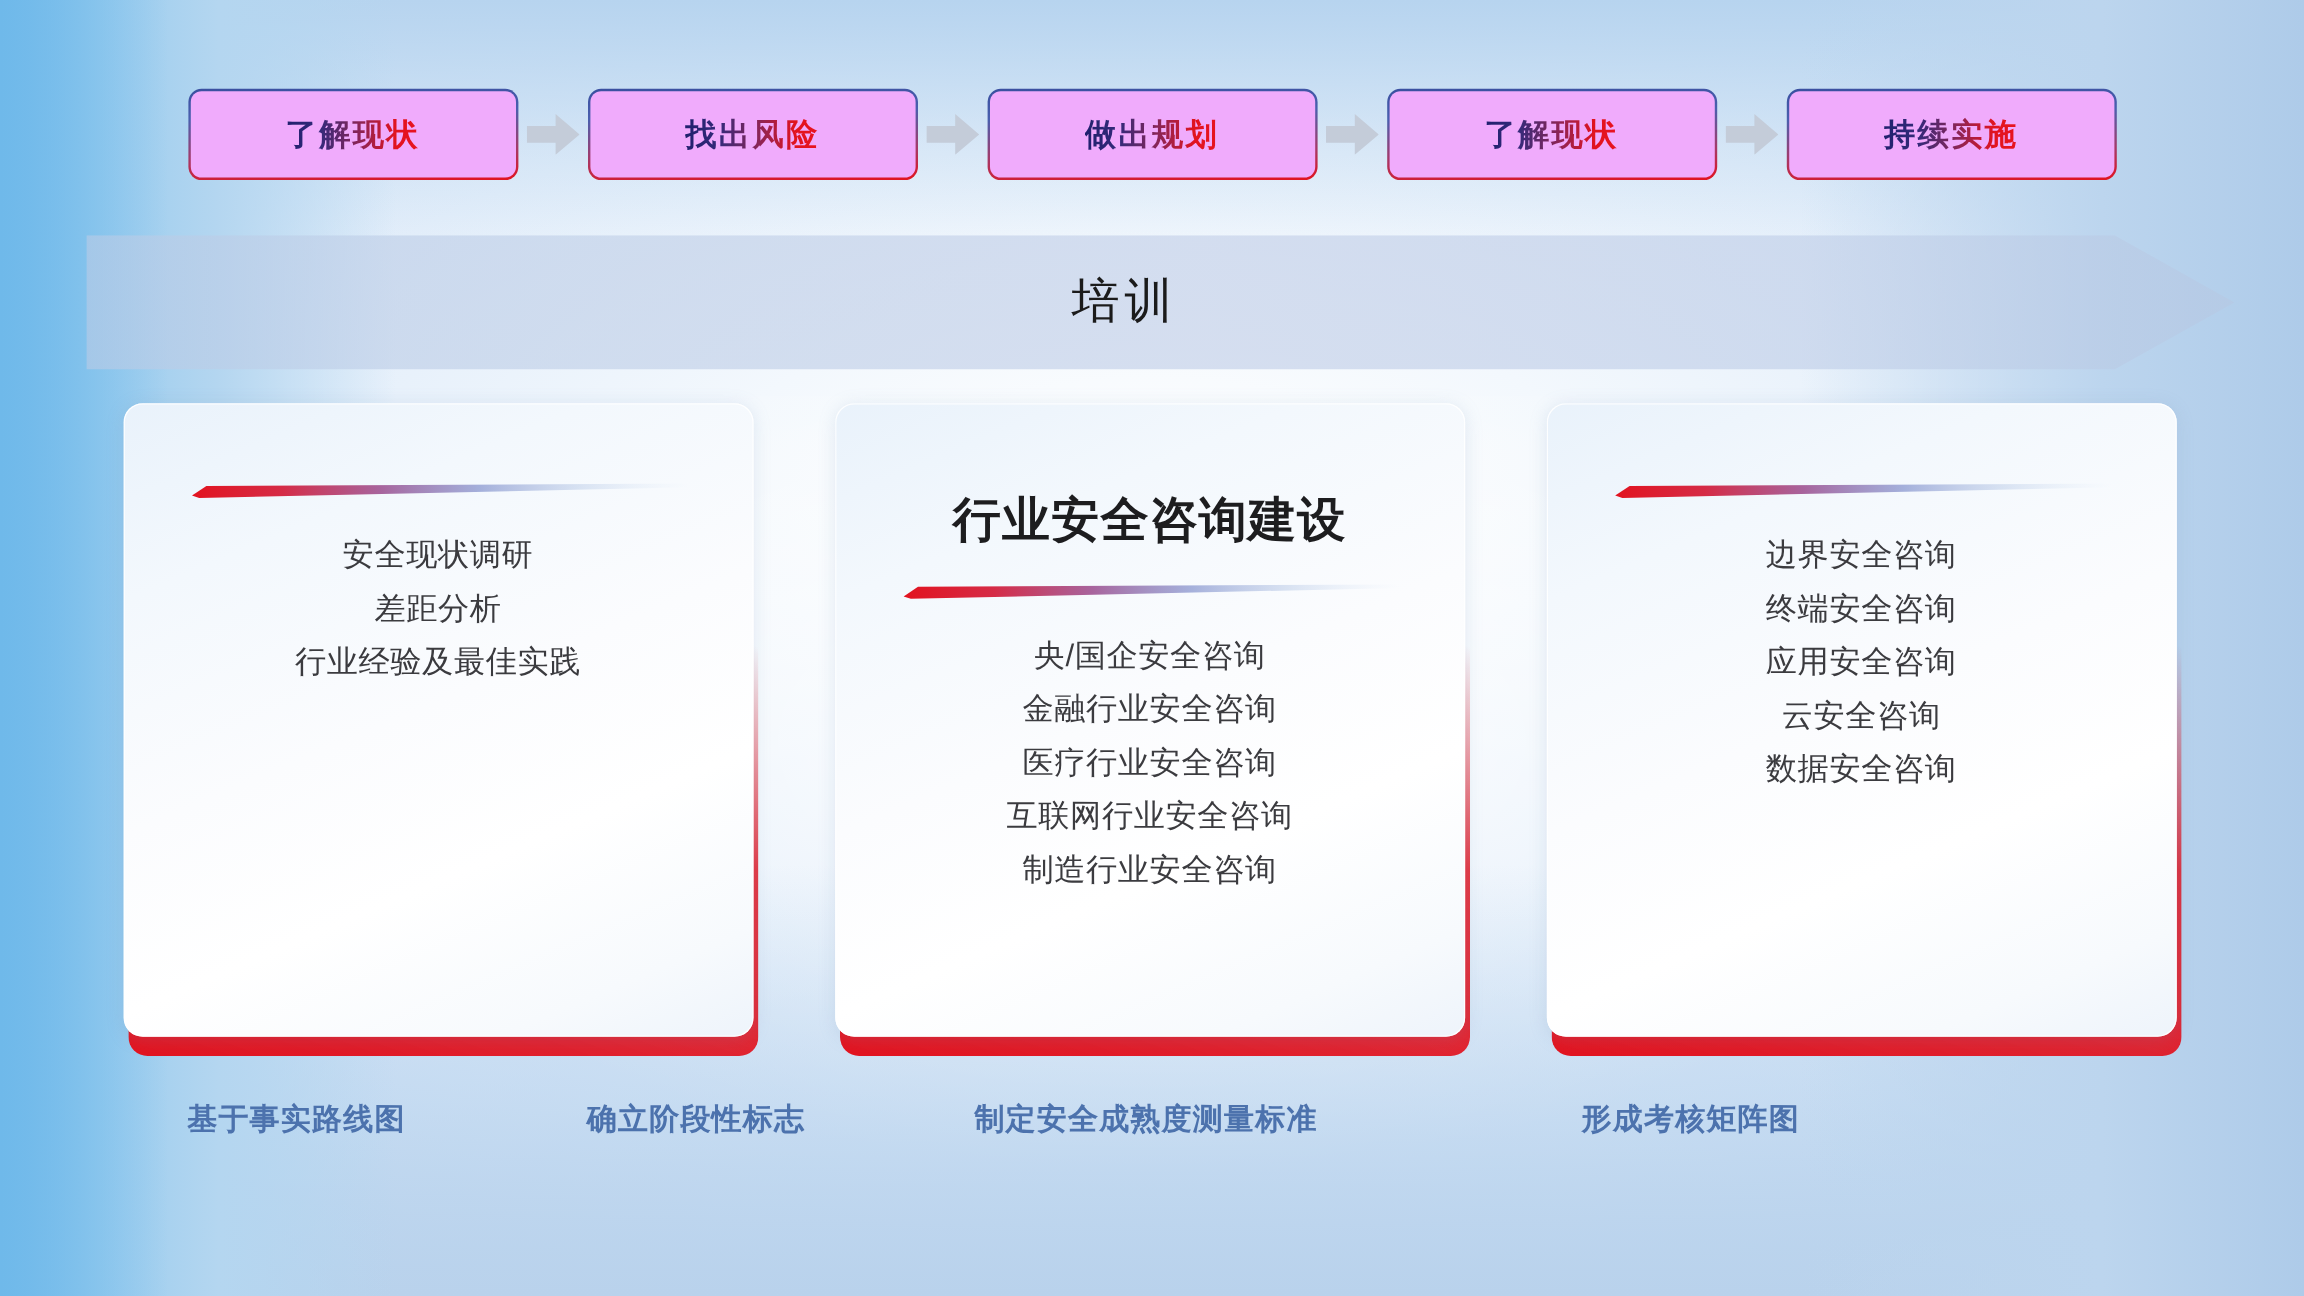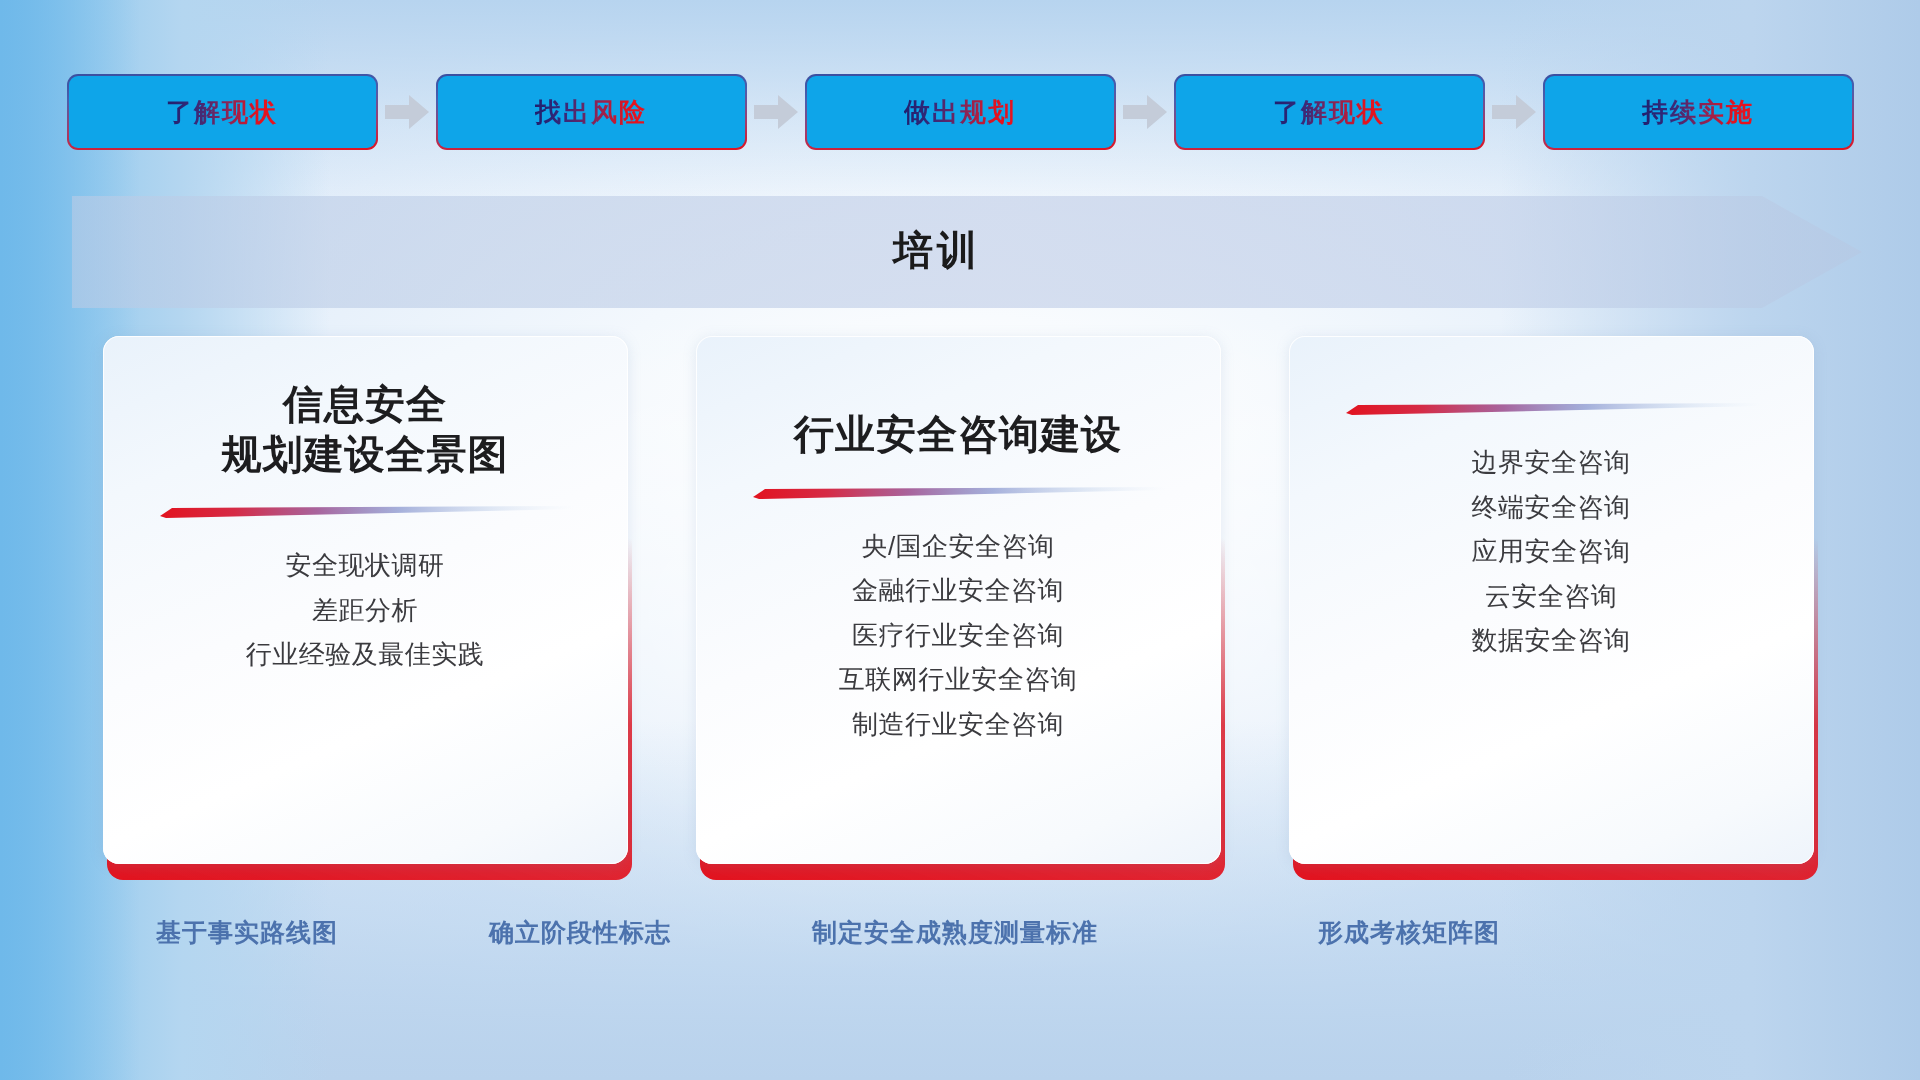--- a/index.html
+++ b/index.html
@@ -46,23 +46,23 @@
   
   #stage { position:absolute; inset:0; z-index:2; }
 
   
   .steps{
     position:absolute; left:0; top:76px; width:1920px;
     display:flex; align-items:center; justify-content:center;
   }
   .step{
     position:relative;
-    width:307px; height:72px;
+    width:271px; height:72px;
     border-radius:9px;
-    background:#0ea5e9;
+    background:#f0abfc;
     display:flex; align-items:center; justify-content:center;
   }
   .step::before{
     content:""; position:absolute; inset:-2px;
     border-radius:11px;
     background:linear-gradient(178deg,#3a4fa0 0%, #4a5fae 30%, #a43a6a 68%, #e2131f 100%);
     z-index:-1;
   }
   .step-label{
     font-size:26px; font-weight:700; letter-spacing:2px;
@@ -80,21 +80,21 @@
 
   
   .banner{
     position:absolute; left:72px; top:196px;
     width:1790px; height:112px;
   }
   .banner svg{ display:block; width:100%; height:100%; }
   .banner-title{
     position:absolute; left:0; top:0; width:1730px; height:108px;
     display:flex; align-items:center; justify-content:center;
-    font-size:40px; font-weight:700; color:#1b1b1b; letter-spacing:4px;
+    font-size:40px; font-weight:400; color:#1b1b1b; letter-spacing:4px;
   }
 
   
   .cards{
     position:absolute; left:0; top:336px; width:1920px; height:544px;
     display:flex; justify-content:center; gap:64px;
   }
   .card{
     position:relative;
     width:529px; height:544px;
@@ -220,22 +220,20 @@
       </defs>
       <path d="M0 0 H1690 L1790 56 L1690 112 H0 Z" fill="url(#bannerGrad)"></path>
     </svg>
     <div class="banner-title">培训</div>
   </div>
 
   <div class="cards" id="cards">
       <div class="card">
         <div class="card-shadow"></div>
         <div class="card-body">
-          <div class="card-title two-line">信息安全
-规划建设全景图</div>
           <div class="divider card-mid">
             <svg width="418" height="14" viewBox="0 0 418 14" aria-hidden="true">
       <defs>
         <linearGradient id="dg0" x1="0" y1="0" x2="1" y2="0">
           <stop offset="0" stop-color="#e2131f" stop-opacity="1"></stop>
           <stop offset="0.18" stop-color="#d4203c" stop-opacity="0.95"></stop>
           <stop offset="0.38" stop-color="#9a4a8c" stop-opacity="0.85"></stop>
           <stop offset="0.58" stop-color="#6f7fc4" stop-opacity="0.6"></stop>
           <stop offset="0.78" stop-color="#9fb6dd" stop-opacity="0.35"></stop>
           <stop offset="1" stop-color="#cfe0f2" stop-opacity="0"></stop>

